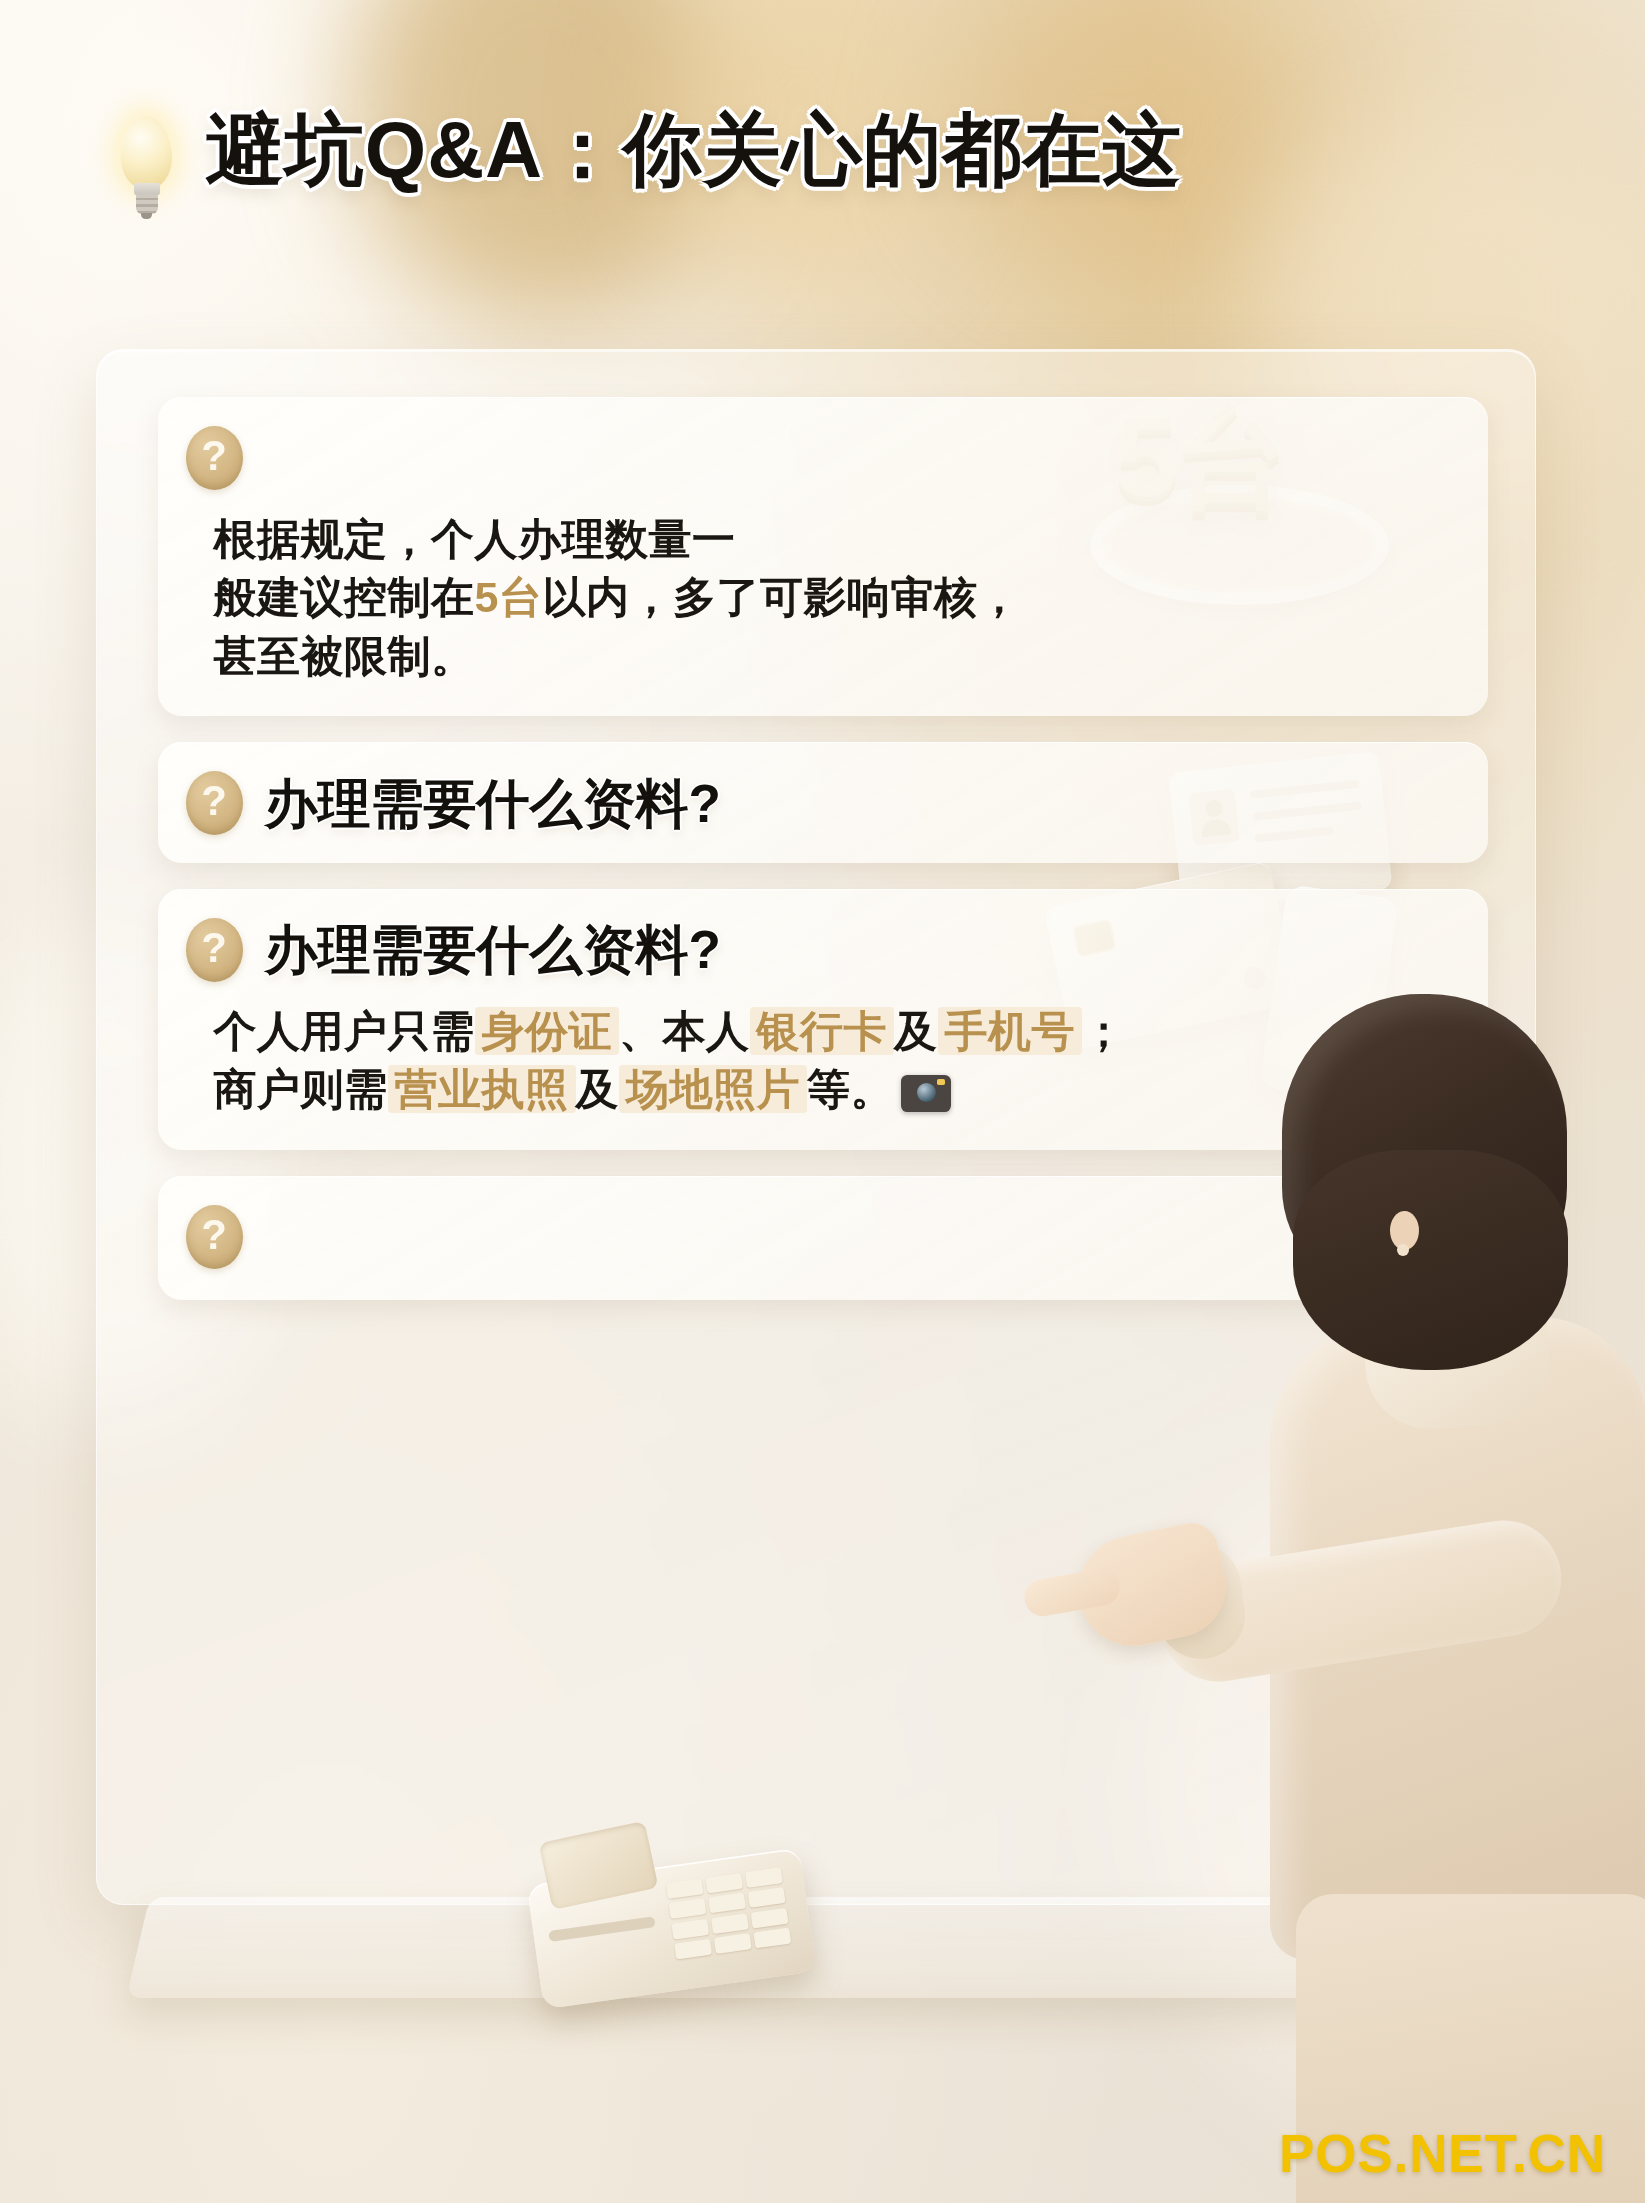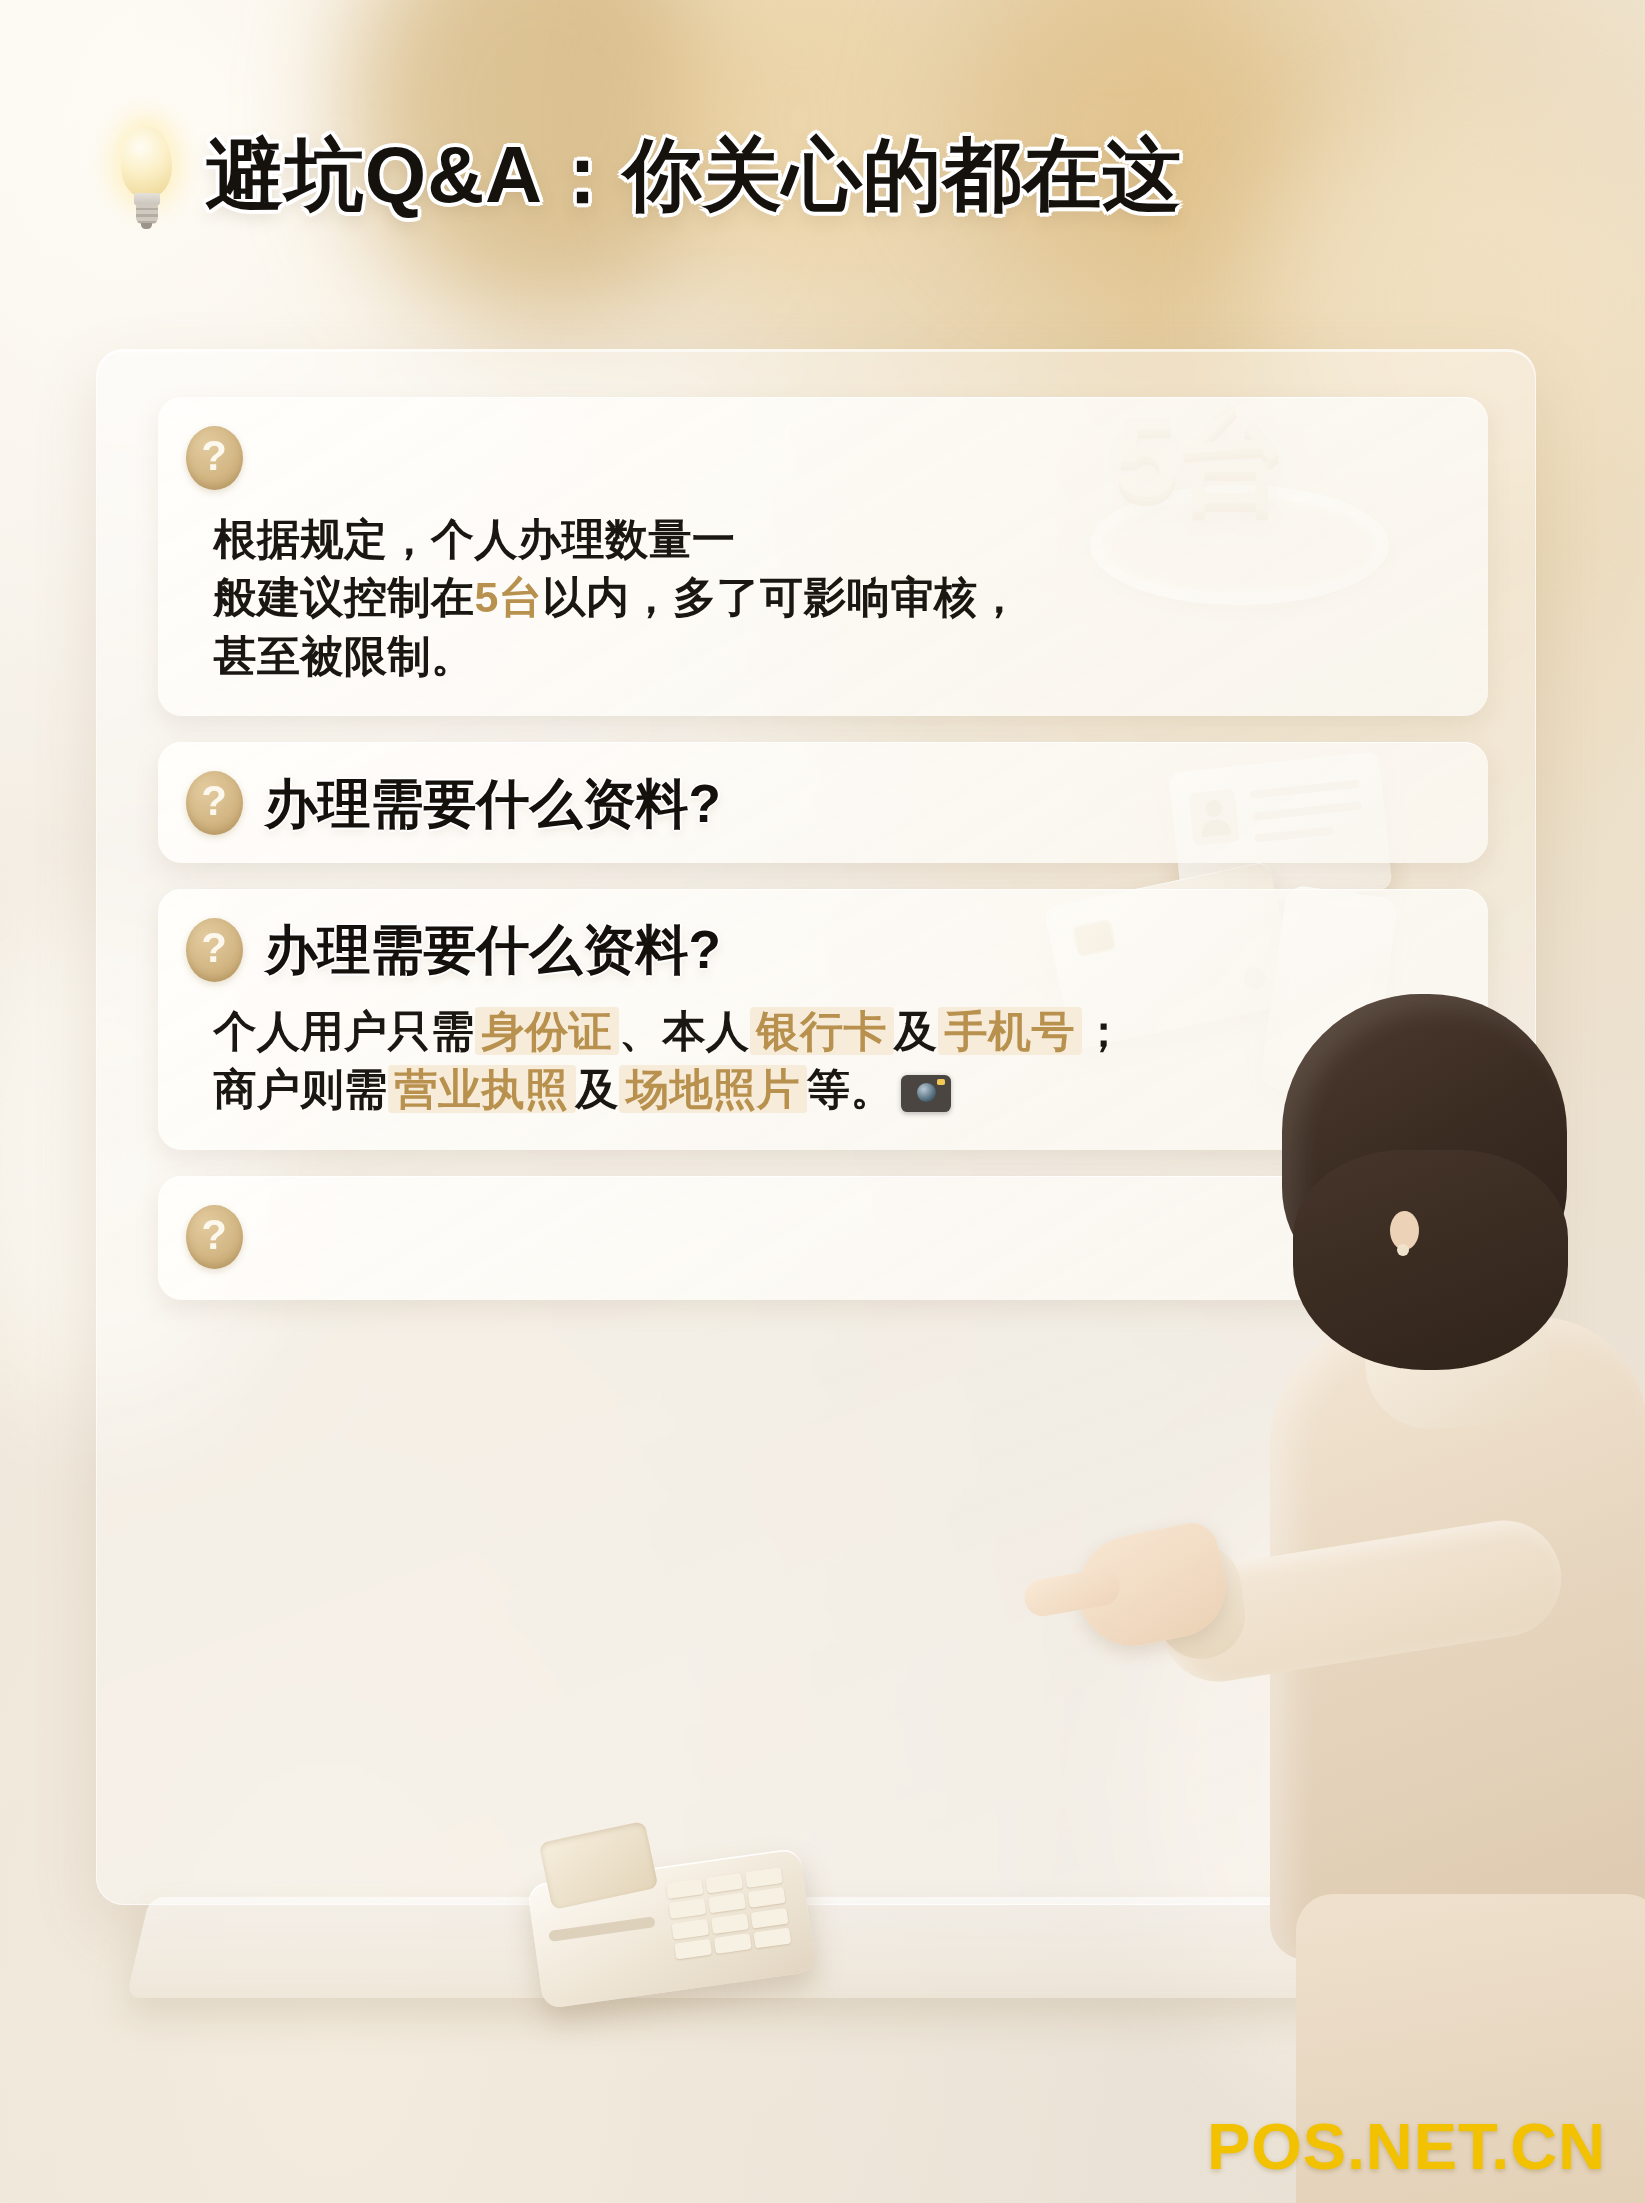--- a/index.html
+++ b/index.html
@@ -21,21 +21,21 @@
   }
   .bg-blob{position:absolute;border-radius:50%;filter:blur(53px);pointer-events:none;}
   .blob-a{left:349px;top:-110px;width:386px;height:432px;background:rgba(199,158,86,.55);}
   .blob-b{left:661px;top:-55px;width:275px;height:349px;background:rgba(236,210,160,.6);}
   .blob-c{left:946px;top:-27.5px;width:349px;height:303px;background:rgba(221,186,126,.45);}
   .blob-d{left:1267px;top:110px;width:395px;height:386px;background:rgba(243,227,198,.65);}
   .blob-e{left:-55px;top:900px;width:331px;height:514px;background:rgba(252,249,243,.75);}
   .blob-f{left:1148px;top:1469px;width:514px;height:643px;background:rgba(248,240,228,.7);}
 
   
-  .header{position:absolute;left:0;top:110px;width:1566px;height:129px;display:flex;align-items:center;padding-left:108px;box-sizing:border-box;}
+  .header{position:absolute;left:0;top:110px;width:1566px;height:129px;display:flex;padding-left:108px;box-sizing:border-box;}
   .bulb{width:77px;height:110px;position:relative;margin-right:20px;flex:0 0 auto;}
   .bulb .glass{position:absolute;left:13px;top:5.5px;width:51px;height:73px;border-radius:50% 50% 46% 46%/58% 58% 42% 42%;
     background:radial-gradient(circle at 38% 30%, #fffdf3 0%, #fbefc6 45%, #f0dda1 80%, #e3c97f 100%);
     box-shadow:0 0 24px 9.2px rgba(255,236,170,.65);}
   .bulb .neck{position:absolute;left:26px;top:73px;width:26px;height:12px;background:linear-gradient(180deg,#e6e2db,#c9c4bb);border-radius:2.8px;}
   .bulb .base{position:absolute;left:27.5px;top:84px;width:22px;height:20px;border-radius:2.8px 2.8px 6.4px 6.4px;
     background:repeating-linear-gradient(180deg,#cfc9bf 0 3.7px,#b3ada3 3.7px 6.4px);}
   .bulb .tip{position:absolute;left:33px;top:103px;width:11px;height:6.4px;background:#9a948a;border-radius:0 0 4.6px 4.6px;}
   .title{font-size:79px;font-weight:bold;color:#15120e;letter-spacing:0.9px;line-height:1;
     text-shadow:
@@ -157,21 +157,21 @@
     background:linear-gradient(170deg,#f5e9d9 0%,#e8d8c0 100%);
     box-shadow:inset 9.2px 7.3px 20px rgba(255,255,255,.45);}
   .p-cuff{position:absolute;left:-31px;top:549px;width:88px;height:116px;border-radius:53px;transform:rotate(-9deg);
     background:linear-gradient(170deg,#f7eee0,#e6d6bd);}
   .p-hand{position:absolute;left:-108px;top:538px;width:147px;height:110px;border-radius:55px 27.5px 50px 55px;transform:rotate(-12deg);
     background:linear-gradient(160deg,#f8e6d2,#ebd2b6);box-shadow:0 7.3px 16.5px rgba(150,120,85,.2);}
   .p-finger{position:absolute;left:-162px;top:580px;width:96px;height:37px;border-radius:20px;transform:rotate(-10deg);
     background:linear-gradient(160deg,#f9e9d6,#eed5ba);}
 
   
-  .wm{position:absolute;right:40px;bottom:20px;font-size:65px;font-weight:bold;letter-spacing:0.9px;
+  .wm{position:absolute;right:40px;bottom:20px;font-size:53px;font-weight:bold;letter-spacing:0.9px;
     color:#f2c200;text-shadow:0 1.8px 5.5px rgba(120,90,20,.28);}
 </style>
 </head>
 <body>
 
 <div class="bg">
   <div class="bg-blob blob-a"></div>
   <div class="bg-blob blob-b"></div>
   <div class="bg-blob blob-c"></div>
   <div class="bg-blob blob-d"></div>

